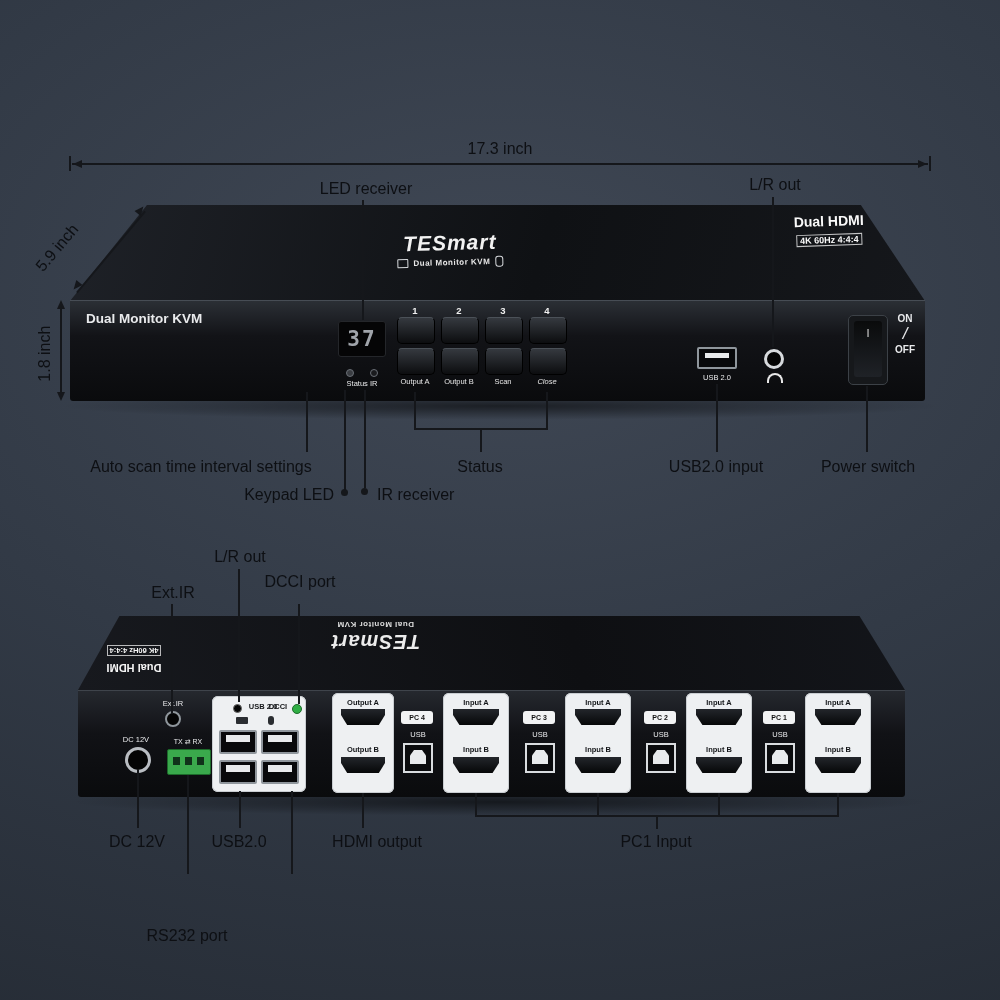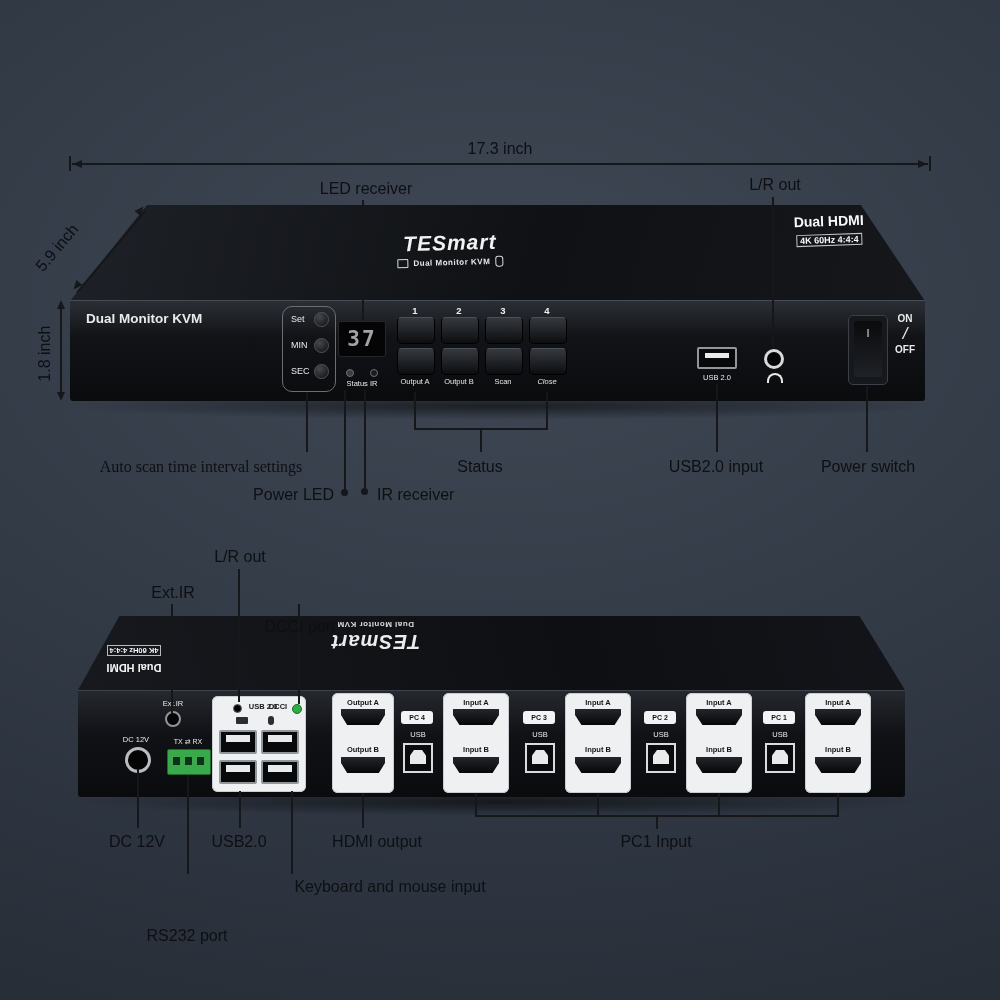--- a/index.html
+++ b/index.html
@@ -74,28 +74,20 @@
     <div class="abs" style="left:700px;top:8px;width:118px;text-align:center;transform:rotate(-2deg);">
       <div style="color:#fafafa;font-size:14px;font-weight:bold;">Dual HDMI</div>
       <div style="display:inline-block;margin-top:1px;color:#fafafa;font-size:9px;font-weight:bold;border:1px solid rgba(255,255,255,.75);padding:0 3px;">4K 60Hz 4:4:4</div>
     </div>
   </div>
 
   <div class="face" style="left:70px;top:300px;width:855px;height:100px;background:linear-gradient(#2b2f35,#121317 35%,#0a0b0d);border-top:1px solid #474d55;border-radius:0 0 3px 3px;">
 
     <div class="wt" style="left:16px;top:10px;font-size:13.5px;">Dual Monitor KVM</div>
 
-    <div class="abs" style="left:212px;top:5px;width:52px;height:84px;border:1px solid #6a6f76;border-radius:10px;">
-      <span class="wt" style="left:8px;top:7px;font-size:9px;font-weight:normal;">Set</span>
-      <span class="abs" style="right:6px;top:5px;width:13px;height:13px;border-radius:50%;border:1px solid #555;background:radial-gradient(circle at 35% 30%,#45494f,#0c0d0f);"></span>
-      <span class="wt" style="left:8px;top:33px;font-size:9px;font-weight:normal;">MIN</span>
-      <span class="abs" style="right:6px;top:31px;width:13px;height:13px;border-radius:50%;border:1px solid #555;background:radial-gradient(circle at 35% 30%,#45494f,#0c0d0f);"></span>
-      <span class="wt" style="left:8px;top:59px;font-size:9px;font-weight:normal;">SEC</span>
-      <span class="abs" style="right:6px;top:57px;width:13px;height:13px;border-radius:50%;border:1px solid #555;background:radial-gradient(circle at 35% 30%,#45494f,#0c0d0f);"></span>
-    </div>
 
     <div class="abs" style="left:268px;top:20px;width:46px;height:34px;background:#050506;border:1px solid #24262a;border-radius:3px;text-align:center;">
       <span class="led" style="color:#c7ccd4;opacity:.8;font-size:21px;font-weight:bold;letter-spacing:2px;line-height:34px;">37</span>
     </div>
 
     <div class="abs" style="left:264px;top:66px;width:56px;height:22px;">
       <span class="abs" style="left:12px;top:2px;width:6px;height:6px;border-radius:50%;background:#3a3d42;border:1px solid #6a6f76;"></span>
       <span class="abs" style="left:36px;top:2px;width:6px;height:6px;border-radius:50%;background:#1a1b1e;border:1px solid #6a6f76;"></span>
       <span class="wt" style="left:0;top:12px;width:56px;text-align:center;font-size:7.5px;font-weight:normal;">Status IR</span>
     </div>
@@ -136,25 +128,25 @@
       </div>
     </div>
     <div class="abs" style="left:818px;top:12px;width:34px;height:72px;text-align:center;">
       <div class="wt" style="position:static;font-size:10px;">ON</div>
       <div style="color:#e9eaec;font-size:17px;font-style:italic;line-height:20px;">/</div>
       <div class="wt" style="position:static;font-size:10px;">OFF</div>
     </div>
   </div>
 
   <div class="vl" style="left:306px;top:392px;height:60px;"></div>
-  <div class="callout c" style="left:55px;top:457px;width:292px;font-family:Liberation Serif, serif;">Auto scan time interval settings</div>
+  <div class="callout c" style="left:55px;top:457px;width:292px;">Auto scan time interval settings</div>
 
   <div class="vl" style="left:344px;top:390px;height:100px;"></div>
   <div class="dot" style="left:341px;top:489px;"></div>
-  <div class="callout r" style="left:222px;top:485px;width:112px;">Power LED</div>
+  <div class="callout r" style="left:222px;top:485px;width:112px;">Keypad LED</div>
 
   <div class="vl" style="left:364px;top:390px;height:98px;"></div>
   <div class="dot" style="left:361px;top:488px;"></div>
   <div class="callout" style="left:377px;top:485px;">IR receiver</div>
 
   <div class="vl" style="left:414px;top:392px;height:38px;"></div>
   <div class="vl" style="left:546px;top:392px;height:38px;"></div>
   <div class="hl" style="left:414px;top:428px;width:134px;"></div>
   <div class="vl" style="left:480px;top:428px;height:24px;"></div>
   <div class="callout c" style="left:420px;top:457px;width:120px;">Status</div>
@@ -162,21 +154,21 @@
   <div class="vl" style="left:716px;top:384px;height:68px;"></div>
   <div class="callout c" style="left:656px;top:457px;width:120px;">USB2.0 input</div>
 
   <div class="vl" style="left:866px;top:386px;height:66px;"></div>
   <div class="callout c" style="left:804px;top:457px;width:128px;">Power switch</div>
 
   <div class="callout c" style="left:205px;top:547px;width:70px;">L/R out</div>
   <div class="vl" style="left:238px;top:569px;height:133px;"></div>
   <div class="callout c" style="left:142px;top:583px;width:62px;">Ext.IR</div>
   <div class="vl" style="left:171px;top:604px;height:110px;"></div>
-  <div class="callout c" style="left:255px;top:617px;width:90px;">DCCI port</div>
+  <div class="callout c" style="left:255px;top:572px;width:90px;">DCCI port</div>
   <div class="vl" style="left:298px;top:604px;height:100px;"></div>
 
   <div class="shadow" style="left:65px;top:788px;width:870px;height:28px;"></div>
 
   <div class="face" style="left:78px;top:616px;width:827px;height:74px;clip-path:polygon(5% 0,94.5% 0,100% 100%,0 100%);background:linear-gradient(75deg,#17191e,#0e0f12 60%,#13151a);">
     <div class="abs" style="left:210px;top:4px;width:175px;text-align:center;transform:rotate(180deg);">
       <div style="color:#ececec;font-size:20px;font-weight:bold;font-style:italic;letter-spacing:1px;">TESmart</div>
       <div style="margin-top:1px;color:#dddddd;font-size:8px;font-weight:bold;letter-spacing:.5px;">Dual Monitor KVM</div>
     </div>
     <div class="abs" style="left:10px;top:28px;width:92px;text-align:center;transform:rotate(180deg);">
@@ -299,15 +291,14 @@
   <div class="vl" style="left:718px;top:793px;height:22px;"></div>
   <div class="vl" style="left:837px;top:793px;height:22px;"></div>
   <div class="hl" style="left:475px;top:815px;width:364px;"></div>
   <div class="vl" style="left:656px;top:815px;height:14px;"></div>
   <div class="callout c" style="left:596px;top:832px;width:120px;">PC1 Input</div>
 
   <div class="vl" style="left:187px;top:775px;height:99px;"></div>
   <div class="callout c" style="left:122px;top:926px;width:130px;">RS232 port</div>
 
   <div class="vl" style="left:291px;top:791px;height:83px;"></div>
-  <div class="callout c" style="left:262px;top:877px;width:256px;">Keyboard and mouse input</div>
 
 </div>
 
 </body></html>

